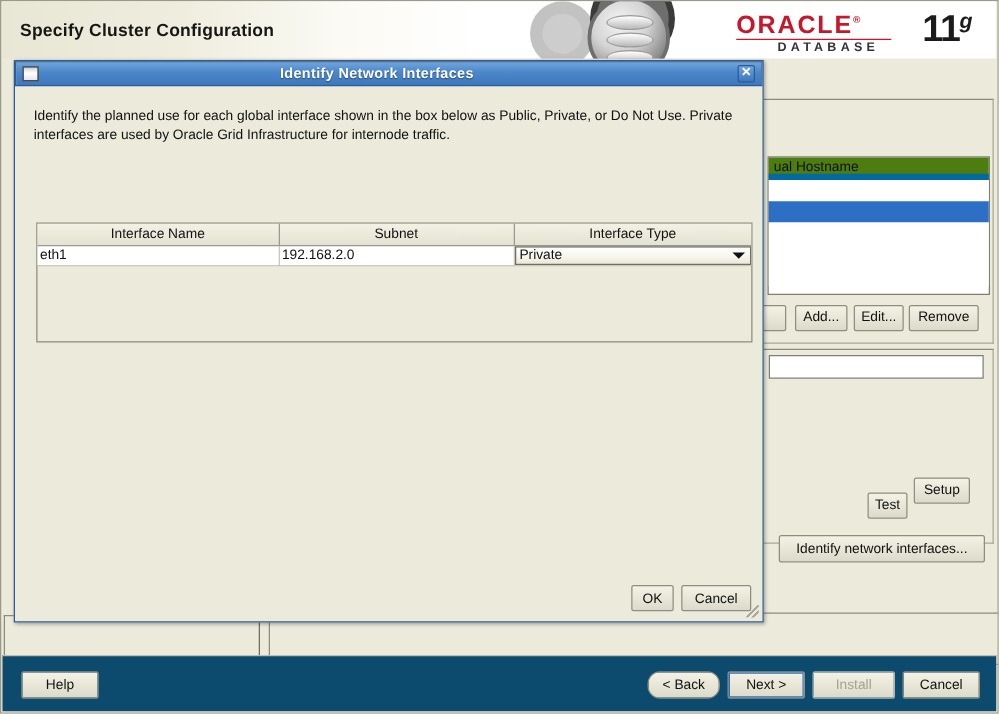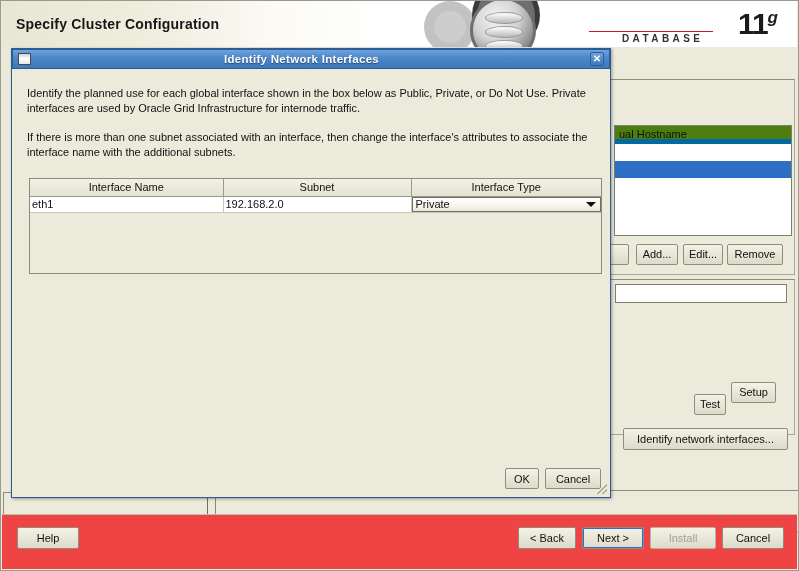--- a/index.html
+++ b/index.html
@@ -227,22 +227,22 @@
   }
   .grip {
     position: absolute; right: 2px; bottom: 2px; width: 10px; height: 10px;
     background:
       linear-gradient(135deg, transparent 45%, #a9a89a 45%, #a9a89a 55%, transparent 55%),
       linear-gradient(135deg, transparent 70%, #a9a89a 70%, #a9a89a 80%, transparent 80%);
   }
 
   
   .footer {
-    position: absolute; left: 1px; right: 1px; bottom: 1px; height: 55px;
-    background: #ef4444;
+    position: absolute; left: 1px; right: 1px; bottom: 1px; height: 45px;
+    background: #0c4a6e;
     border-top: 1px solid #bfbeae;
   }
 </style>
 </head>
 <body>
 
 <div id="root">
 
   <div class="installer">
 
@@ -265,20 +265,21 @@
           </g>
         </svg>
       </div>
       <div class="db-cyl">
         <div class="db-disk" style="left:12px; top:12px; width:38px; height:12px;"></div>
         <div class="db-disk" style="left:12px; top:26px; width:38px; height:12px;"></div>
         <div class="db-disk" style="left:12px; top:40px; width:38px; height:12px;"></div>
       </div>
 
       <div class="oracle-logo">
+        <div class="oracle-word"><span>ORACLE</span><span class="oracle-tm">®</span></div>
         <div class="oracle-rule"></div>
         <div class="oracle-db">DATABASE</div>
         <div class="oracle-11"><span>11</span><span class="oracle-g">g</span></div>
       </div>
     </div>
 
     <div class="inst-body">
 
       <div class="panel" style="left:607px; top:32px; width:186px; height:196px;"></div>
 
@@ -304,39 +305,38 @@
       <div class="btn" style="left:729px; top:335px; width:45px; height:21px;">Setup</div>
 
       <div class="btn" style="left:621px; top:381px; width:165px; height:22px;">Identify network interfaces...</div>
 
       <div class="panel" style="left:1px; top:445px; width:205px; height:40px; border-right-color:#6f6e60;"></div>
       <div class="panel" style="left:213px; top:443px; width:584px; height:42px;"></div>
     </div>
 
     <div class="footer">
       <div class="btn" style="left:15px; top:12px; width:62px; height:22px;">Help</div>
-      <div class="btn" style="left:516px; top:12px; width:58px; height:22px;">&lt; Back</div>
+      <div class="btn" style="left:516px; top:12px; width:58px; height:22px;border-radius:10px;">&lt; Back</div>
       <div class="btn focused" style="left:580px; top:12px; width:62px; height:22px;">Next &gt;</div>
       <div class="btn disabled" style="left:648px; top:12px; width:66px; height:22px;">Install</div>
       <div class="btn" style="left:720px; top:12px; width:62px; height:22px;">Cancel</div>
     </div>
   </div>
 
   <div class="dialog">
 
     <div class="dlg-titlebar">
       <div class="dlg-icon"></div>
       <div class="dlg-title">Identify Network Interfaces</div>
       <div class="dlg-close">✕</div>
     </div>
 
     <div class="dlg-body">
 
       <div class="dlg-text p1">Identify the planned use for each global interface shown in the box below as Public, Private, or Do Not Use. Private interfaces are used by Oracle Grid Infrastructure for internode traffic.</div>
-      <div class="dlg-text p2">If there is more than one subnet associated with an interface, then change the interface's attributes to associate the interface name with the additional subnets.</div>
 
       <div class="tbl-wrap">
         <table class="tbl">
           <colgroup>
             <col style="width:193px">
             <col style="width:188px">
             <col style="width:190px">
           </colgroup>
           <thead>
             <tr>

